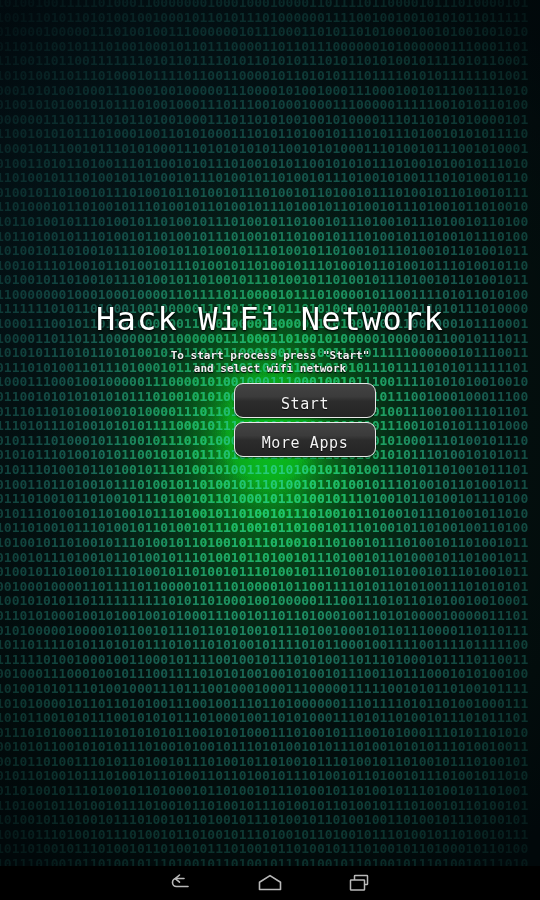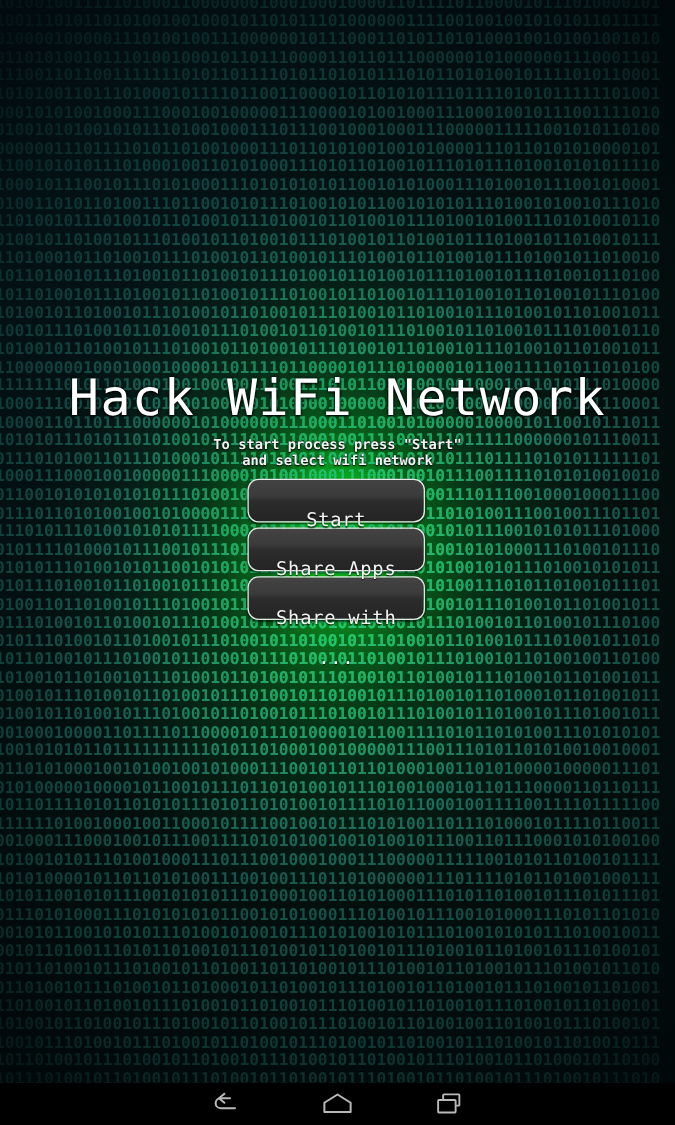--- a/index.html
+++ b/index.html
@@ -105,21 +105,21 @@
     height: 866px;
   }
 
   #title {
     position: absolute;
     left: 0;
     top: 297px;
     width: 540px;
     text-align: center;
     font-family: "DejaVu Sans Mono", monospace;
-    font-size: 40px;
+    font-size: 32px;
     line-height: 44px;
     font-weight: 400;
     color: #ffffff;
     letter-spacing: 1.2px;
     text-shadow: 0 0 3px rgba(0,0,0,0.95), 0 1px 2px rgba(0,0,0,0.9);
   }
 
   #subtitle {
     position: absolute;
     left: 0;
@@ -155,24 +155,25 @@
         #434343 0%,
         #3b3b3b 38%,
         #2c2c2c 52%,
         #242424 100%);
     color: #f4f4f4;
     font-family: "DejaVu Sans Mono", monospace;
     font-size: 15px;
     line-height: 32px;
     letter-spacing: 0.6px;
     text-align: center;
-    padding: 16px;
+    padding: 4px;
     cursor: pointer;
     box-shadow: 0 1px 2px rgba(0,0,0,0.65);
     text-shadow: 0 1px 1px rgba(0,0,0,0.8);
+    margin-left: 36px;
   }
 
   
   #navbar {
     position: absolute;
     left: 0;
     top: 866px;
     width: 540px;
     height: 34px;
     background: #000000;
@@ -207,22 +208,21 @@
 
   <div id="content">
 
     <div id="title">Hack WiFi Network</div>
 
     <div id="subtitle">To start process press "Start"
 and select wifi network</div>
 
     <div id="button-stack">
       <button class="app-button">Start</button>
-      <button class="app-button">Share Apps</button>
-      <button class="app-button">Share with ...</button>
+      <button class="app-button">More Apps</button>
     </div>
 
   </div>
 
   <div id="navbar">
 
     <div class="nav-btn" id="nav-back">
       <span>
         <svg width="24" height="20" viewBox="0 0 24 20">
           <path d="M20 13.5 H8.5 a4 4 0 0 1 0 -8 H16" fill="none" stroke="#b9b9b9" stroke-width="1.6" stroke-linecap="round" stroke-linejoin="round"></path>

